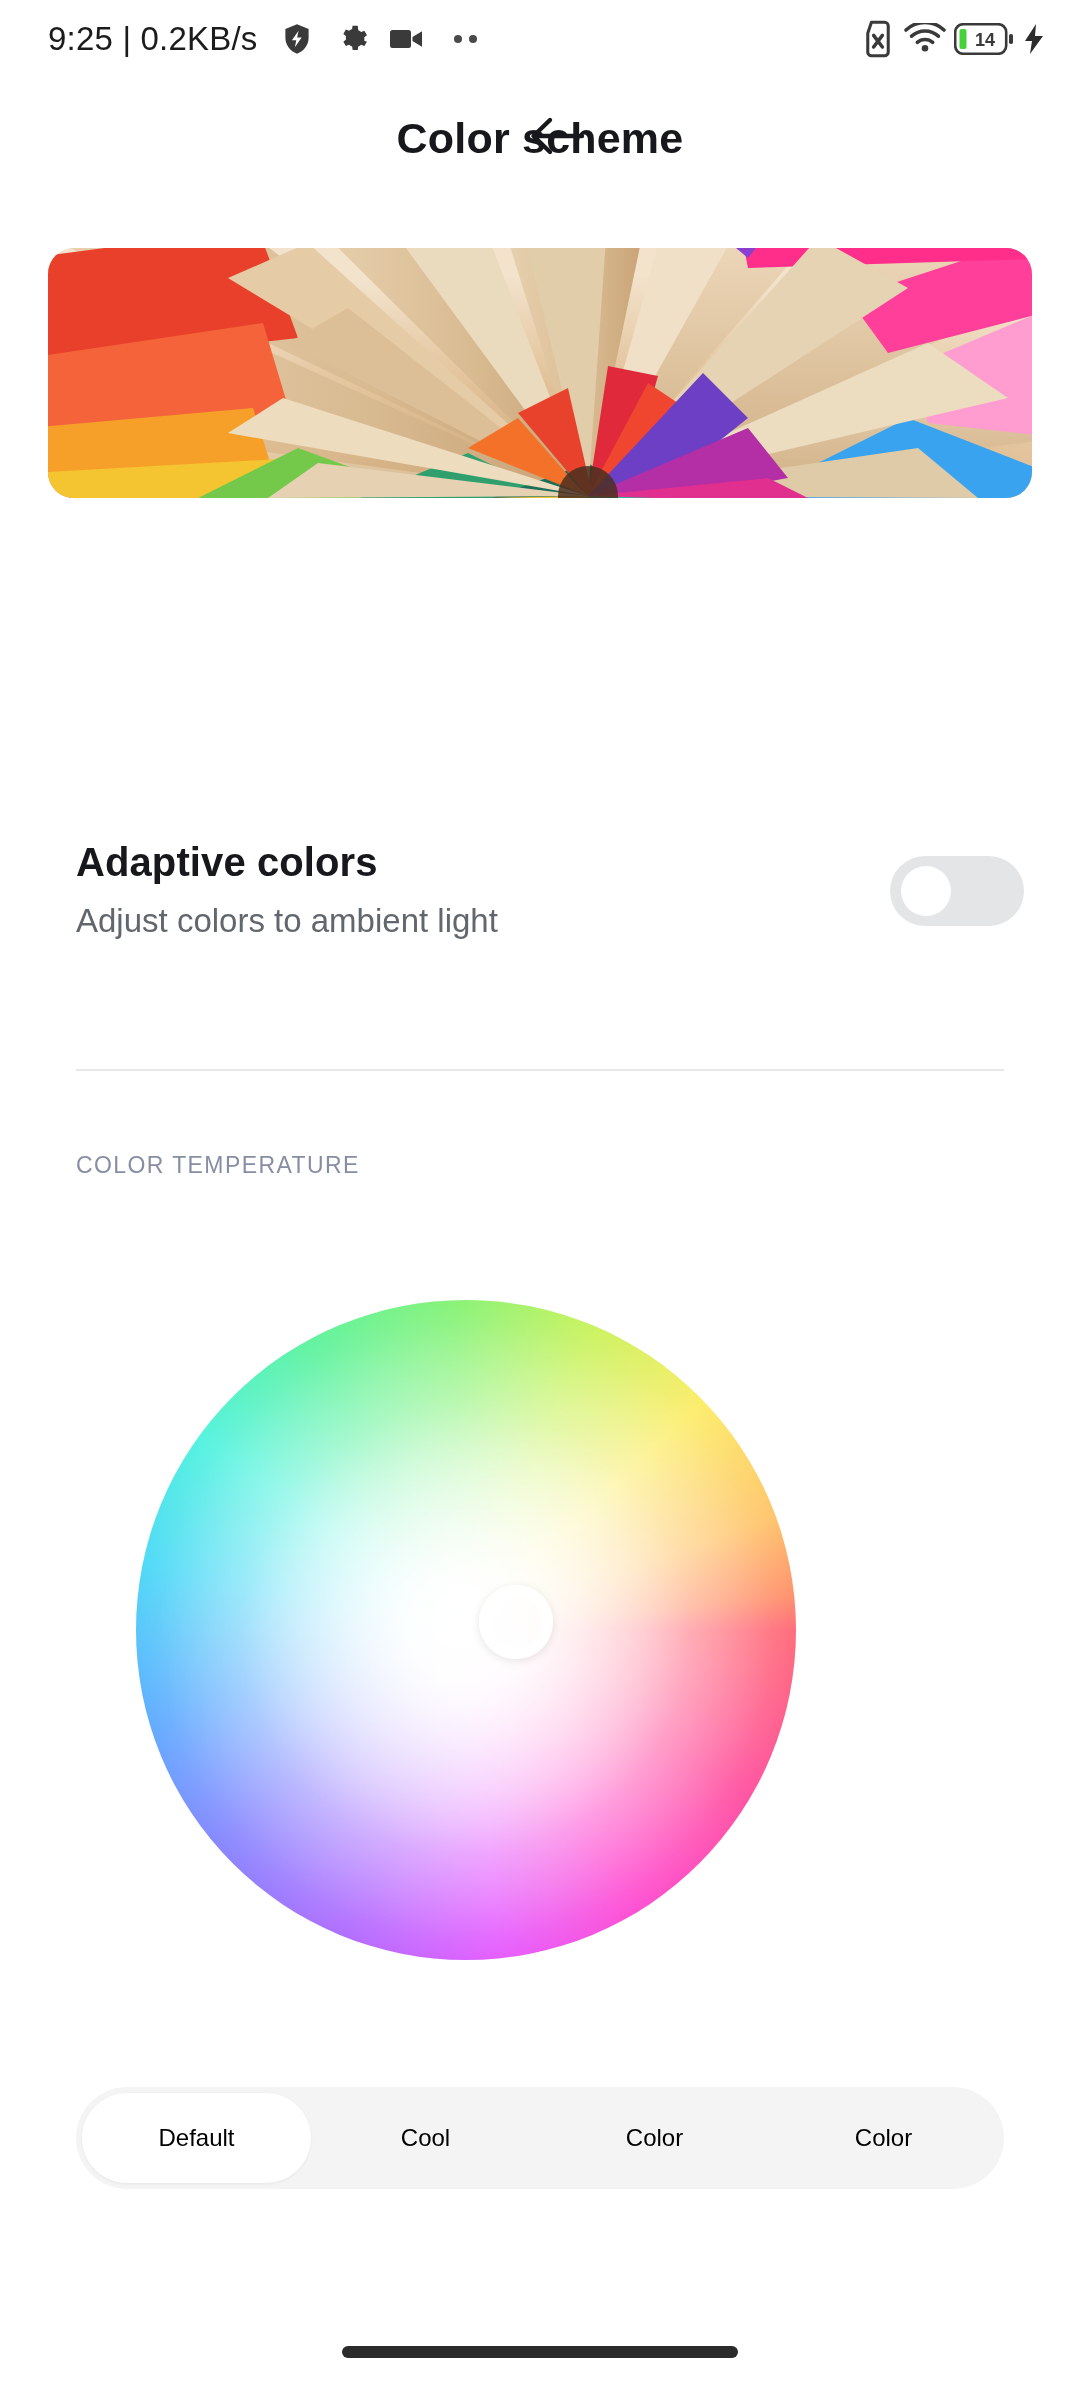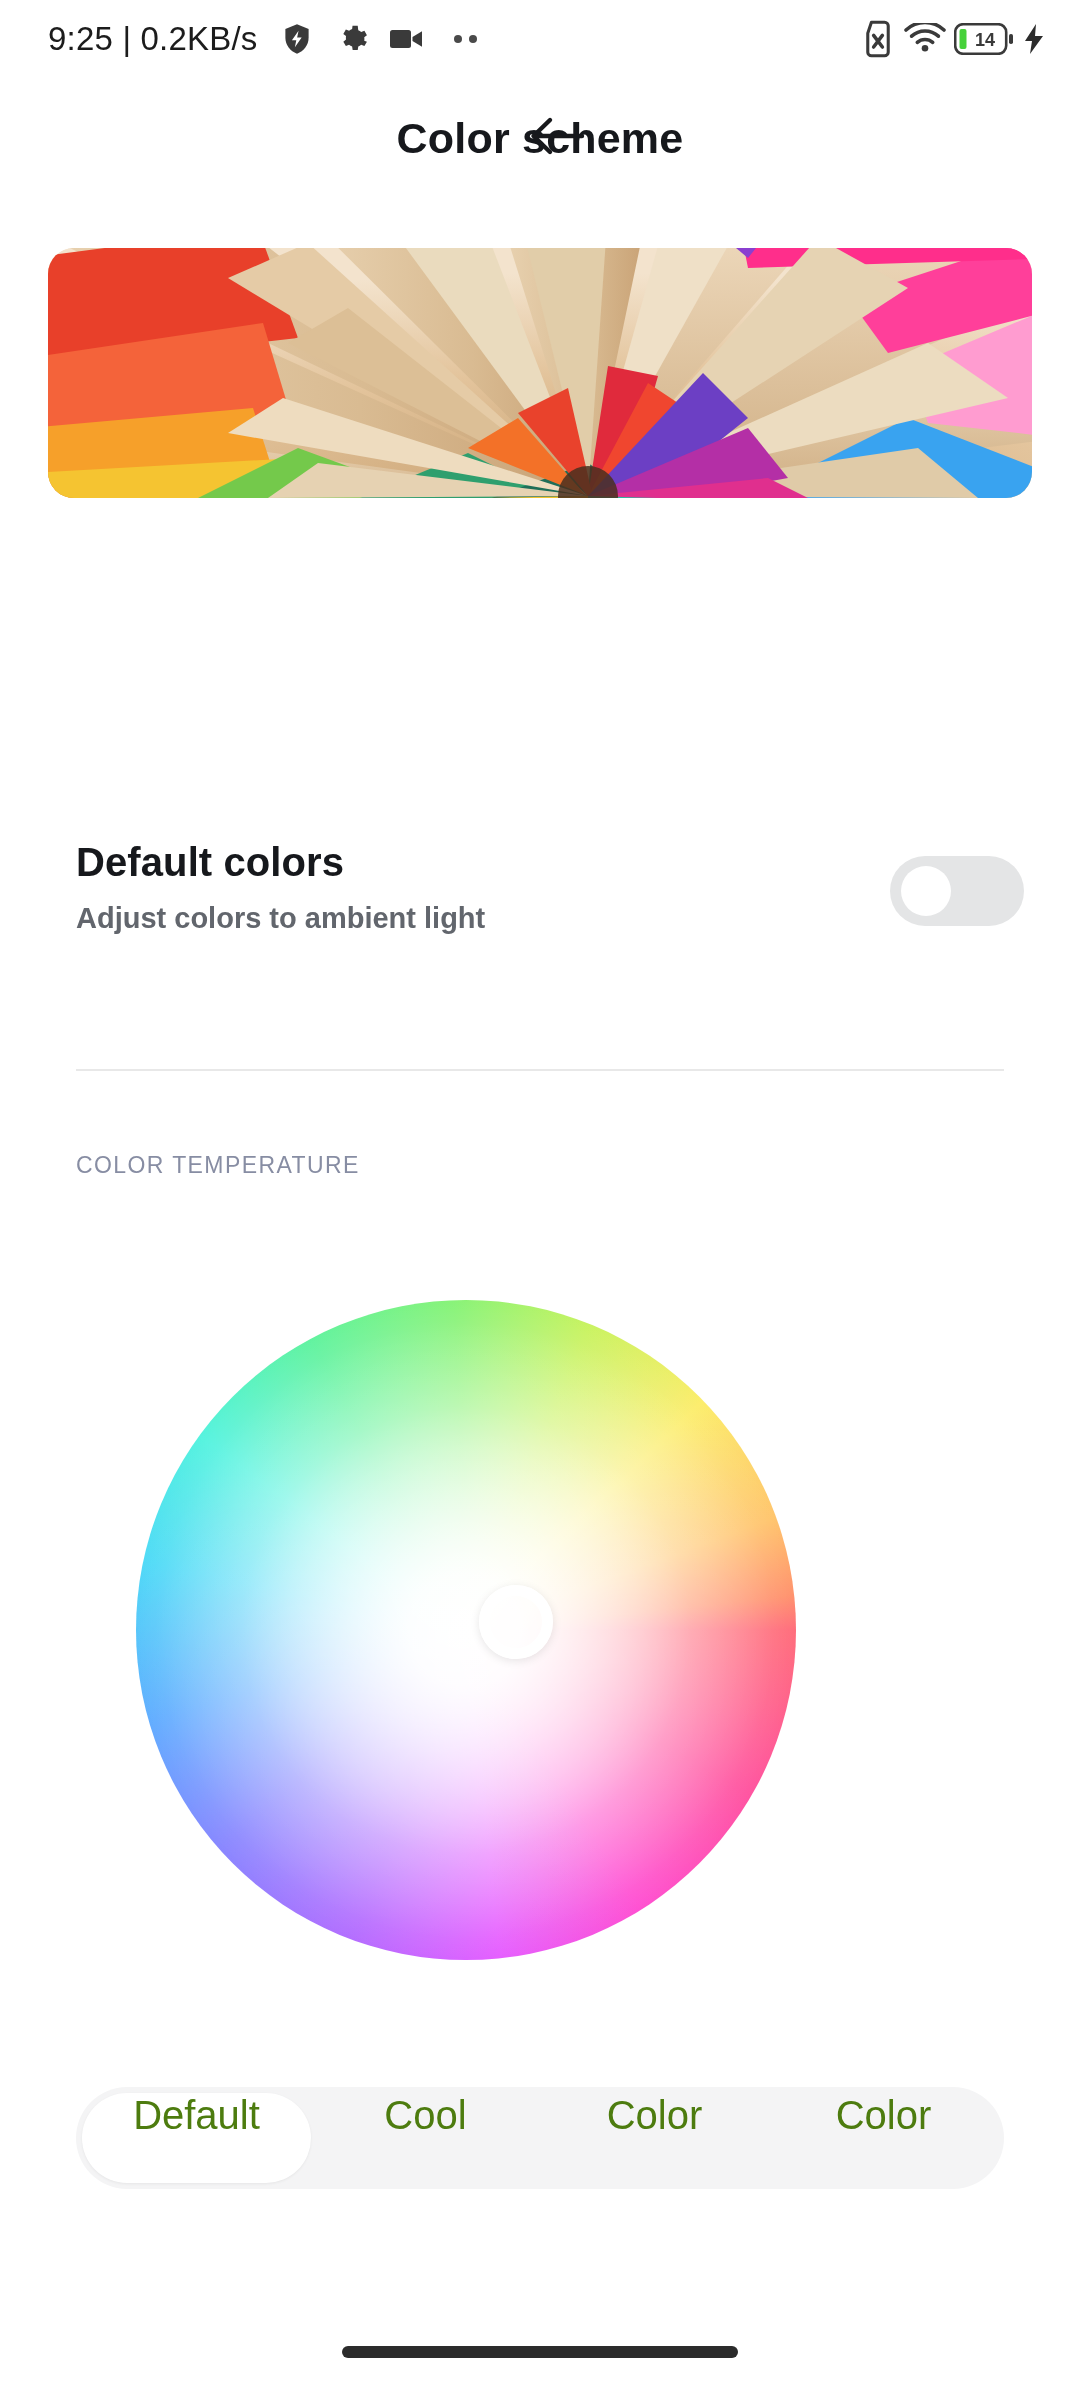--- a/index.html
+++ b/index.html
@@ -115,22 +115,22 @@
   .adaptive-text { padding-top: 4px; }
   .adaptive-title {
     font-size: 40px;
     font-weight: 700;
     color: #16181c;
     line-height: 1.0;
     letter-spacing: 0.1px;
   }
   .adaptive-sub {
     margin-top: 22px;
-    font-size: 29px;
-    font-weight: 700;
+    font-size: 33px;
+    font-weight: 400;
     color: #62666d;
     line-height: 1.0;
   }
   .toggle {
     margin-top: 18px;
     width: 134px;
     height: 70px;
     border-radius: 35px;
     background: #e4e5e6;
     position: relative;
@@ -240,24 +240,24 @@
     display: flex;
     align-items: center;
     box-sizing: border-box;
     padding: 6px;
   }
   .seg {
     flex: 1 1 0;
     height: 90px;
     border-radius: 45px;
     display: flex;
-    align-items: flex-start;
+    align-items: center;
     justify-content: center;
-    font-size: 40px;
-    color: #4d7c0f;
+    font-size: 24px;
+    color: #000000;
     font-weight: 400;
   }
   .seg.selected {
     background: #ffffff;
     box-shadow: 0 1px 3px rgba(0,0,0,0.06);
   }
 
   
   .gesture-bar {
     position: absolute;
@@ -427,21 +427,21 @@
       <path d="M540 248 520 250 470 252 540 254z" fill="#27a06a"></path>
       <path d="M540 248 440 250 400 254 540 254z" fill="#f2c32d"></path>
     </g>
 
     <circle cx="540" cy="248" r="30" fill="#4a2f1f" opacity="0.85"></circle>
   </svg>
 </div>
 
 <div class="adaptive-row">
   <div class="adaptive-text">
-    <div class="adaptive-title">Default colors</div>
+    <div class="adaptive-title">Adaptive colors</div>
     <div class="adaptive-sub">Adjust colors to ambient light</div>
   </div>
   <div class="toggle">
     <div class="knob"></div>
   </div>
 </div>
 
 <div class="divider"></div>
 
 <div class="section-label">COLOR TEMPERATURE</div>

